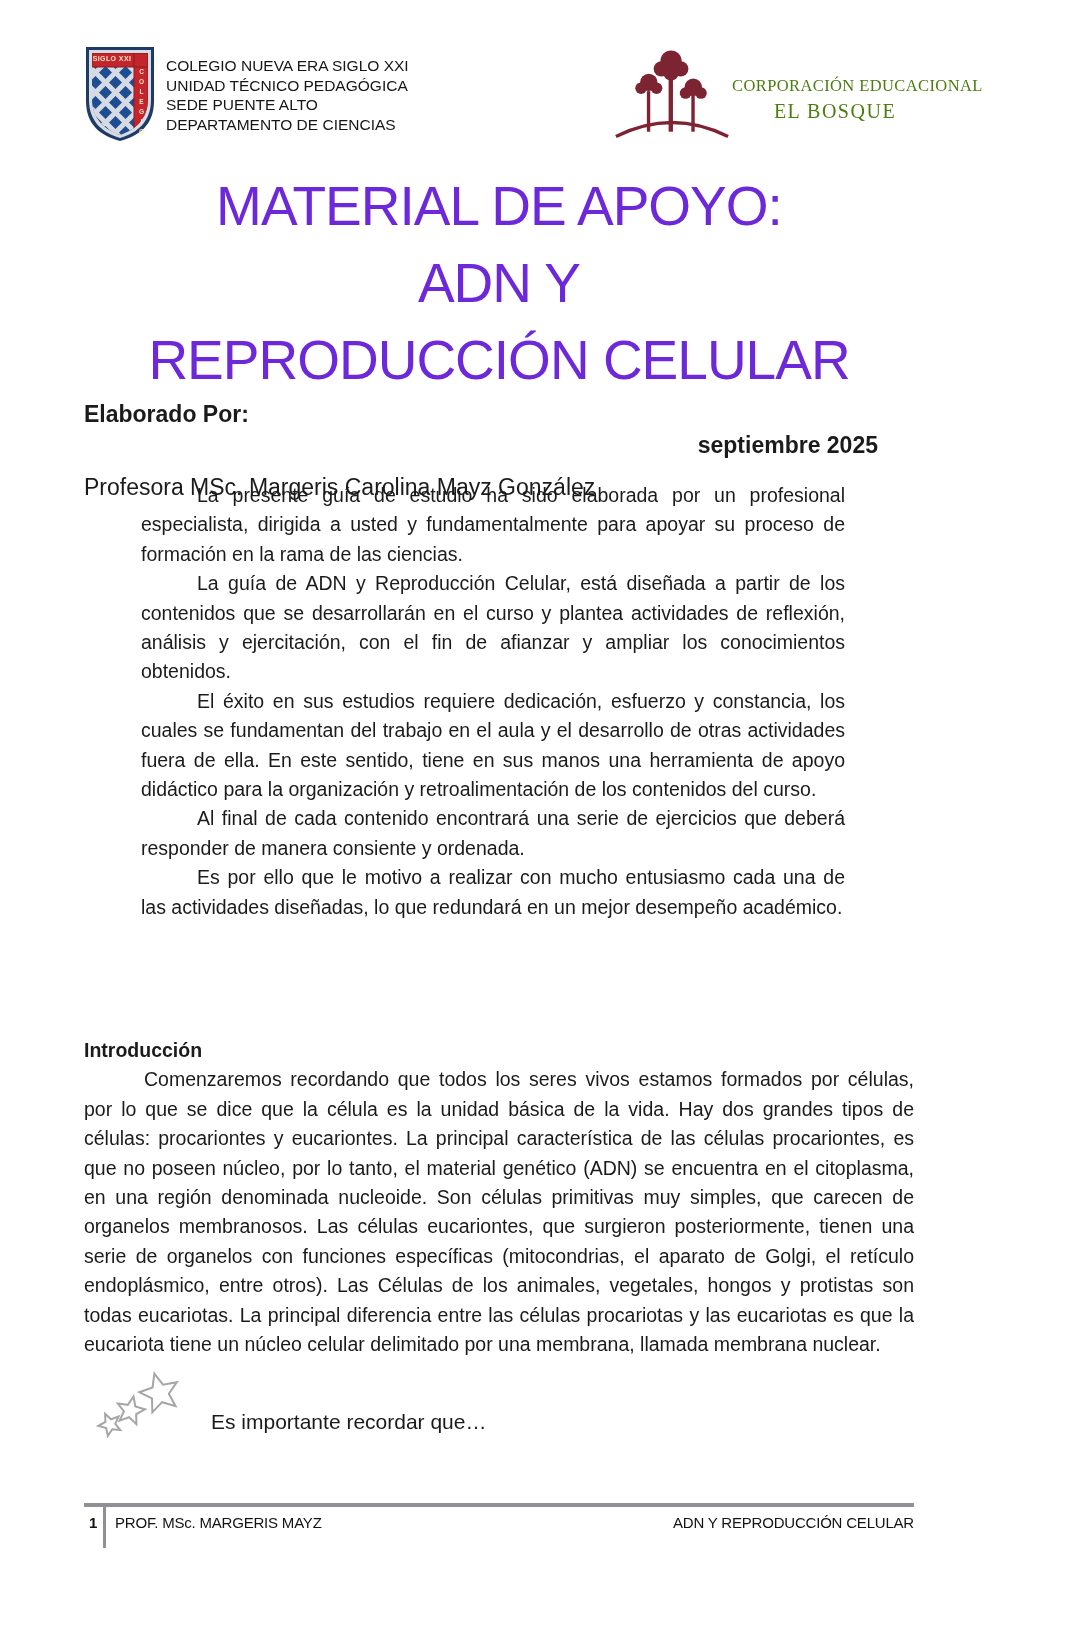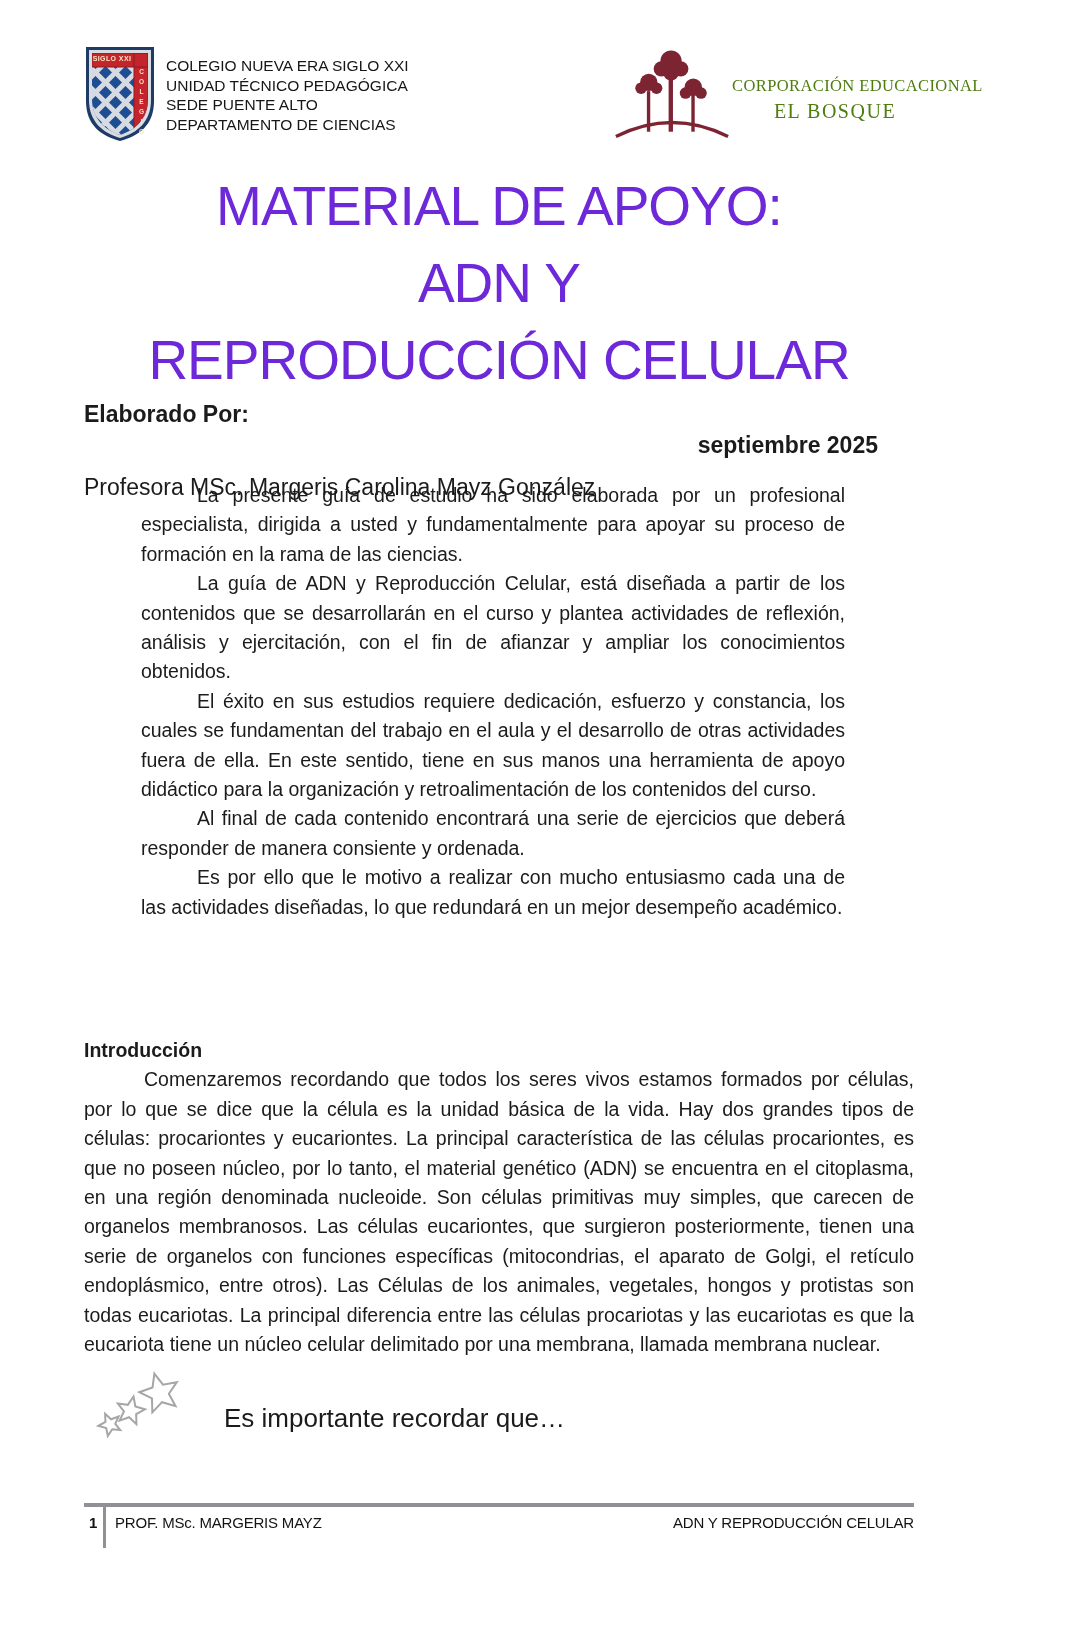--- a/index.html
+++ b/index.html
@@ -47,21 +47,21 @@
   .letter p{margin:0;text-indent:56px;}
 
   
   .intro{position:absolute;top:1036px;left:84px;width:830px;font-size:19.5px;line-height:29.4px;}
   .intro-heading{font-weight:bold;margin:0;}
   .intro p{margin:0;text-align:justify;text-indent:60px;}
 
   
   .note{position:absolute;top:1368px;left:96px;display:flex;align-items:flex-end;}
   .note-stars{width:104px;height:72px;flex:0 0 auto;}
-  .note-text{margin-left:24px;margin-bottom:6px;font-size:26px;}
+  .note-text{margin-left:11px;margin-bottom:6px;font-size:21px;}
 
   
   .footer{position:absolute;top:1503px;left:84px;width:830px;font-size:15px;}
   .footer-rule{height:4px;background:#8f9194;}
   .footer-vbar{position:absolute;left:19px;top:4px;width:3px;height:41px;background:#8f9194;}
   .footer-row{display:flex;align-items:flex-start;padding-top:7px;letter-spacing:-.2px;color:#131313;}
   .footer-page{font-weight:bold;width:13px;padding-left:5px;}
   .footer-left{margin-left:13px;}
   .footer-right{margin-left:auto;}
 </style>

